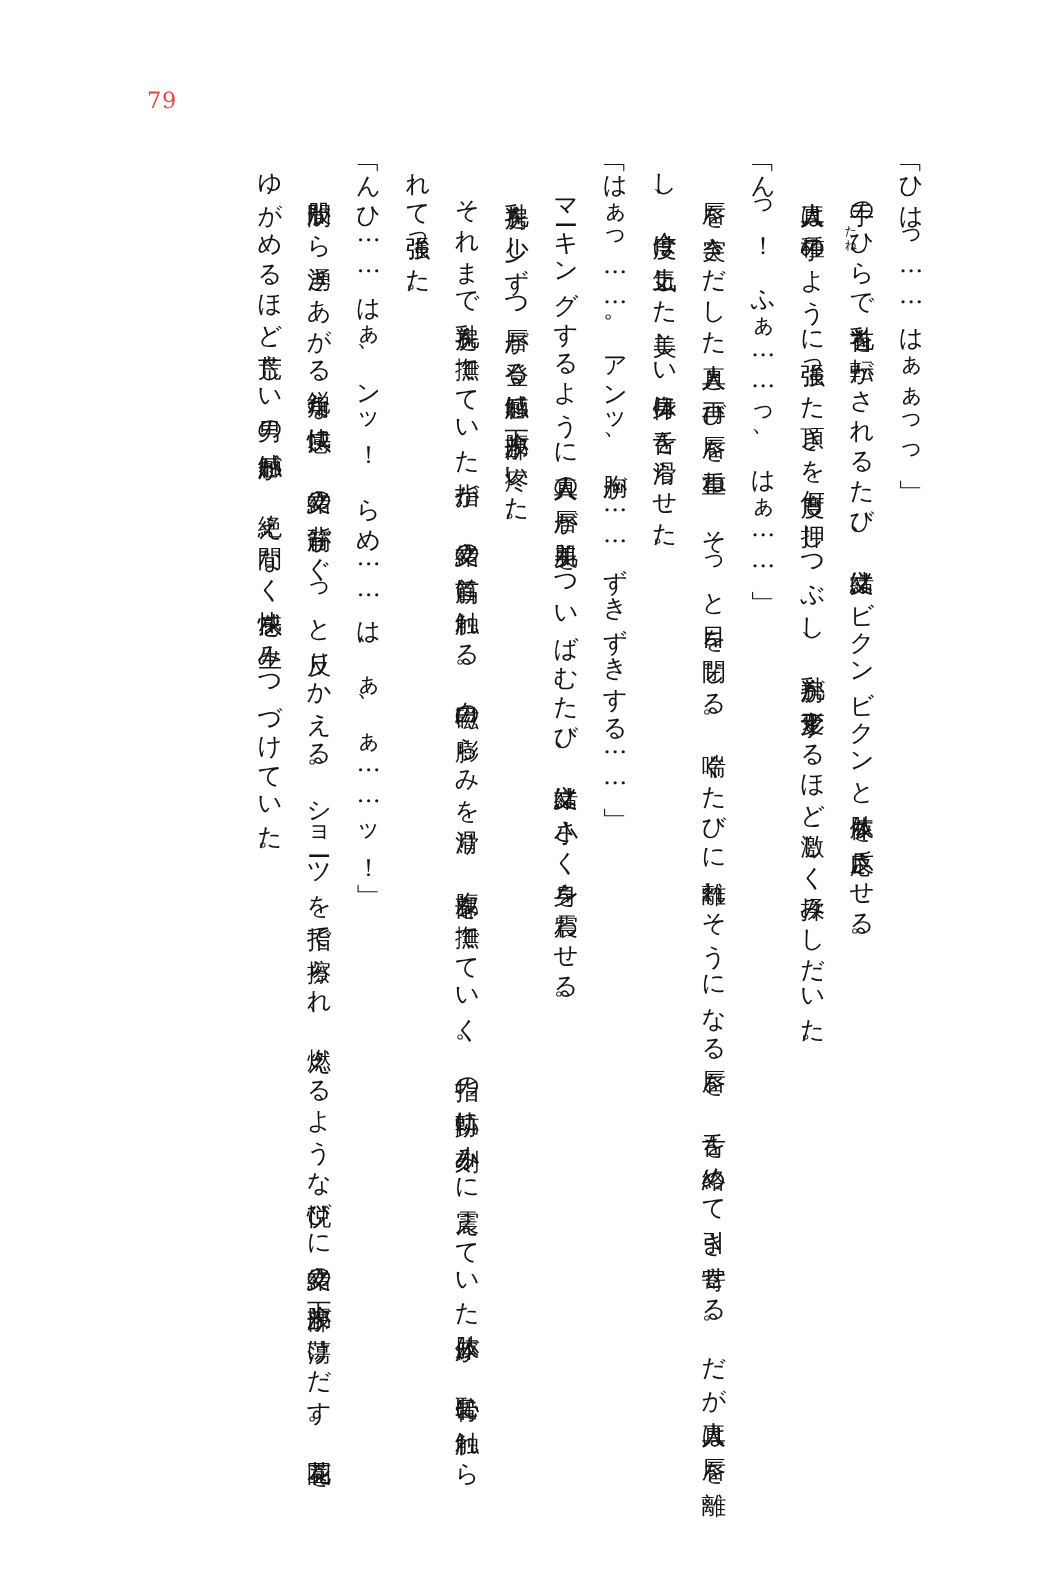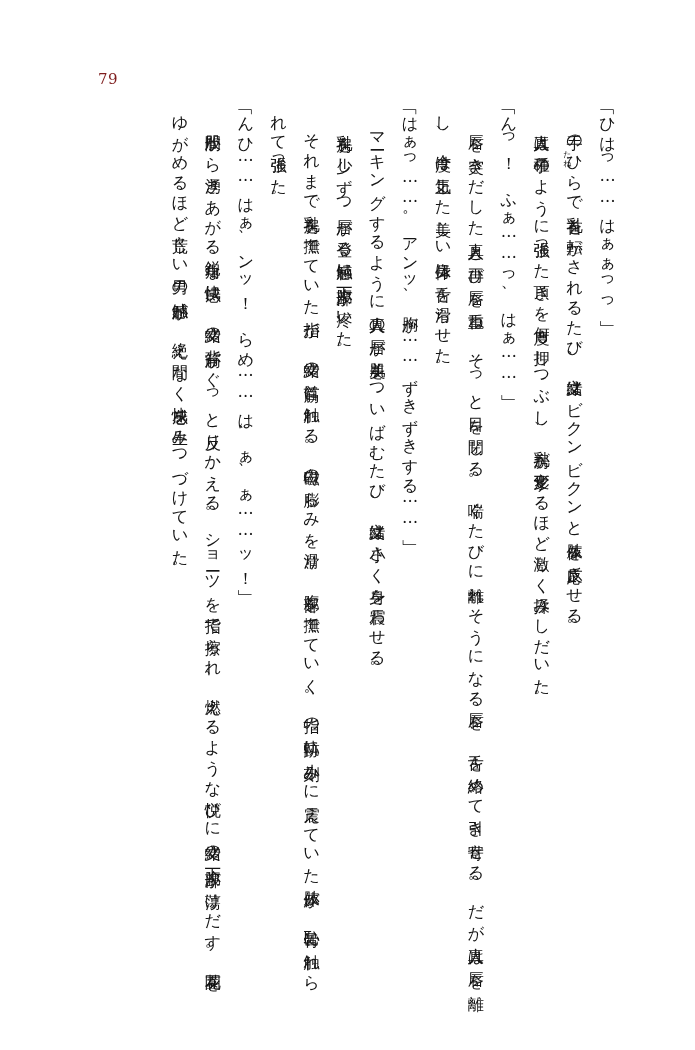--- a/index.html
+++ b/index.html
@@ -16,25 +16,25 @@
   }
   .page {
     position: relative;
     width: 695px;
     height: 1050px;
     background: #ffffff;
     box-sizing: border-box;
   }
   .page-number {
     position: absolute;
-    top: 70px;
+    top: 58px;
     left: 98px;
     font-size: 15px;
     letter-spacing: 0.5px;
-    color: #7f1d1d;
+    color: #ef4444;
     font-family: "DejaVu Serif", "Liberation Serif", serif;
   }
   .text-block {
     position: absolute;
     top: 104px;
     right: 72px;
     height: 880px;
     width: 560px;
     writing-mode: vertical-rl;
     text-orientation: upright;

